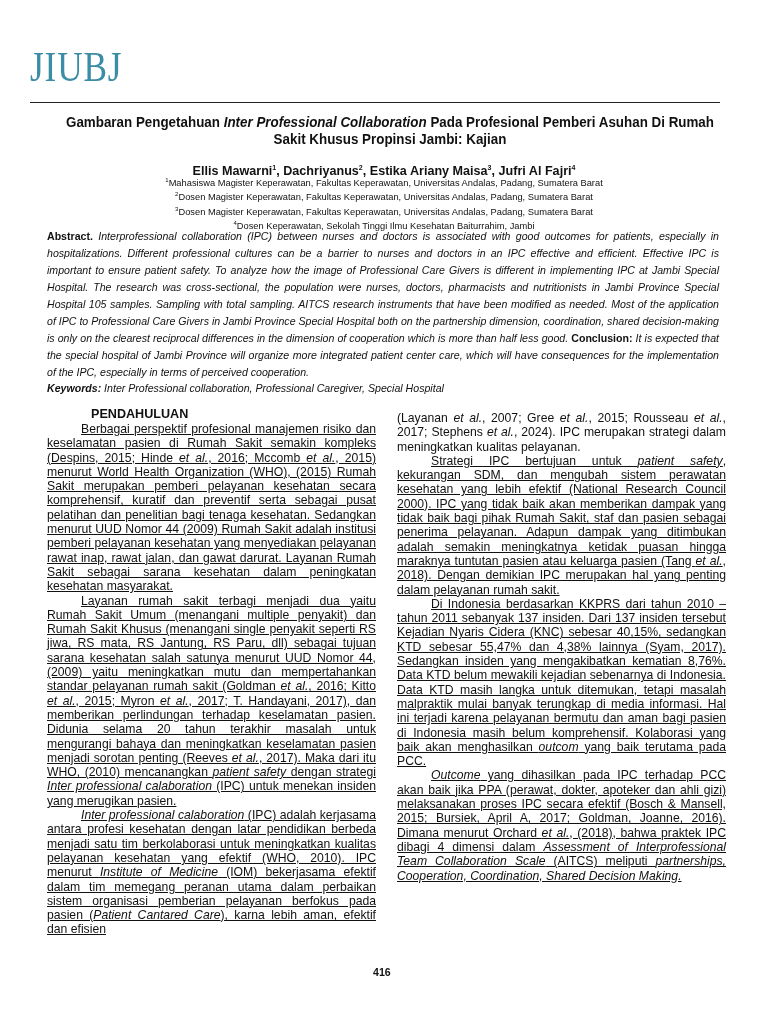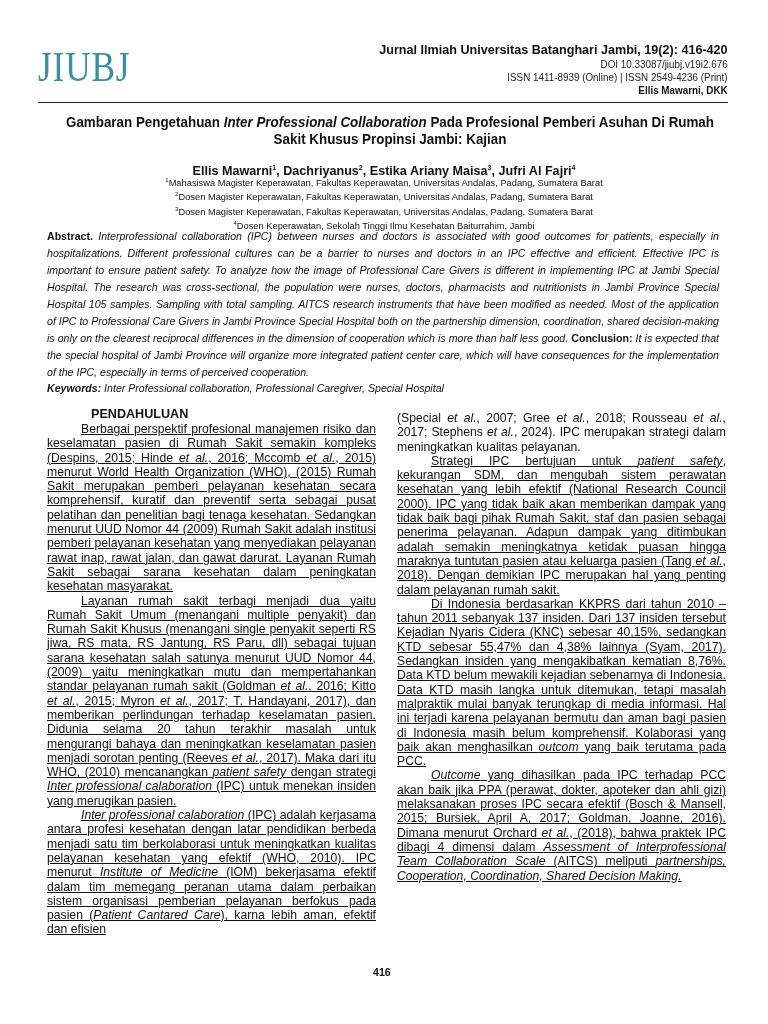--- a/index.html
+++ b/index.html
@@ -1,20 +1,20 @@
 <!DOCTYPE html>
 <html><head>
 <meta charset="utf-8">
 <style>
   html, body { margin: 0; padding: 0; background: #ffffff; }
   body {
     width: 768px; height: 1024px; position: relative; overflow: hidden;
     font-family: "Liberation Sans", sans-serif; color: #111;
   }
-  .header { position: absolute; left: 38px; top: 40px; width: 690px; height: 62px; border-bottom: 1.3px solid #222; }
+  .header { position: absolute; left: 30px; top: 40px; width: 690px; height: 62px; border-bottom: 1.3px solid #222; }
   .logo { position: absolute; left: 0; top: 6px; font-family: "Liberation Serif", serif; font-size: 42px; color: #3b8da5; letter-spacing: 1px; line-height: 1; transform: scaleX(0.84); transform-origin: left center; }
   .hdr-right { position: absolute; right: 0; top: 2px; text-align: right; line-height: 13px; }
   .journal { font-weight: bold; font-size: 13.4px; line-height: 16px; transform: scaleX(0.94); transform-origin: right center; }
   .hdr-small { font-size: 10.6px; color: #222; transform: scaleX(0.93); transform-origin: right center; }
   .hdr-author { font-size: 10.6px; font-weight: bold; transform: scaleX(0.93); transform-origin: right center; }
 
   .title { position: absolute; left: 30px; width: 720px; top: 114px; text-align: center; font-weight: bold; font-size: 14.4px; line-height: 17px; transform: scaleX(0.93); }
   .authors { position: absolute; left: 100px; width: 568px; top: 160px; text-align: center; font-weight: bold; font-size: 12.6px; line-height: 15px; }
   .authors sup { font-size: 7px; }
   .affils { position: absolute; left: 60px; width: 648px; top: 175px; text-align: center; font-size: 9.3px; line-height: 11.3px; }
@@ -35,26 +35,20 @@
   .col p.ind { text-indent: 34px; text-decoration: underline; }
   .col p.noind { text-indent: 0; }
   .col .last { text-align-last: left; }
   .pageno { position: absolute; left: 373px; top: 966px; font-weight: bold; font-size: 10.6px; }
 </style>
 </head>
 <body>
 
 <div class="header">
   <div class="logo">JIUBJ</div>
-  <div class="hdr-right">
-    <div class="journal">Jurnal Ilmiah Universitas Batanghari Jambi, 19(2): 416-420</div>
-    <div class="hdr-small">DOI 10.33087/jiubj.v19i2.676</div>
-    <div class="hdr-small">ISSN 1411-8939 (Online) | ISSN 2549-4236 (Print)</div>
-    <div class="hdr-author">Ellis Mawarni, DKK</div>
-  </div>
 </div>
 
 <div class="title"><span>Gambaran Pengetahuan </span><i>Inter Professional Collaboration</i><span> Pada Profesional Pemberi Asuhan Di Rumah Sakit Khusus Propinsi Jambi: Kajian</span></div>
 
 <div class="authors"><span>Ellis Mawarni<sup>1</sup></span>, <span>Dachriyanus<sup>2</sup></span>, <span>Estika Ariany Maisa<sup>3</sup></span>, <span>Jufri Al Fajri<sup>4</sup></span></div>
 
 <div class="affils">
   <div id="affil-list">
       <div><sup>1</sup>Mahasiswa Magister Keperawatan, Fakultas Keperawatan, Universitas Andalas, Padang, Sumatera Barat</div>
       <div><sup>2</sup>Dosen Magister Keperawatan, Fakultas Keperawatan, Universitas Andalas, Padang, Sumatera Barat</div>
@@ -73,20 +67,20 @@
   <h2>PENDAHULUAN</h2>
   <div id="left-paras">
       <p class="ind"><span>Berbagai perspektif profesional manajemen risiko dan keselamatan pasien di Rumah Sakit semakin kompleks (Despins, 2015; Hinde </span><i>et al.</i><span>, 2016; Mccomb </span><i>et al.</i><span>, 2015) menurut World Health Organization (WHO), (2015) Rumah Sakit merupakan pemberi pelayanan kesehatan secara komprehensif, kuratif dan preventif serta sebagai pusat pelatihan dan penelitian bagi tenaga kesehatan. Sedangkan menurut UUD Nomor 44 (2009) Rumah Sakit adalah institusi pemberi pelayanan kesehatan yang menyediakan pelayanan rawat inap, rawat jalan, dan gawat darurat. Layanan Rumah Sakit sebagai sarana kesehatan dalam peningkatan kesehatan masyarakat.</span></p>
       <p class="ind"><span>Layanan rumah sakit terbagi menjadi dua yaitu Rumah Sakit Umum (menangani multiple penyakit) dan Rumah Sakit Khusus (menangani single penyakit seperti RS jiwa, RS mata, RS Jantung, RS Paru, dll) sebagai tujuan sarana kesehatan salah satunya menurut UUD Nomor 44, (2009) yaitu meningkatkan mutu dan mempertahankan standar pelayanan rumah sakit (Goldman </span><i>et al.</i><span>, 2016; Kitto </span><i>et al.</i><span>, 2015; Myron </span><i>et al.</i><span>, 2017; T. Handayani, 2017), dan memberikan perlindungan terhadap keselamatan pasien. Didunia selama 20 tahun terakhir masalah untuk mengurangi bahaya dan meningkatkan keselamatan pasien menjadi sorotan penting (Reeves </span><i>et al.</i><span>, 2017). Maka dari itu WHO, (2010) mencanangkan </span><i>patient safety</i><span> dengan strategi </span><i>Inter professional calaboration</i><span> (IPC) untuk menekan insiden yang merugikan pasien.</span></p>
       <p class="ind last"><i>Inter professional calaboration</i><span> (IPC) adalah kerjasama antara profesi kesehatan dengan latar pendidikan berbeda menjadi satu tim berkolaborasi untuk meningkatkan kualitas pelayanan kesehatan yang efektif (WHO, 2010). IPC menurut </span><i>Institute of Medicine</i><span> (IOM) bekerjasama efektif dalam tim memegang peranan utama dalam perbaikan sistem organisasi pemberian pelayanan berfokus pada pasien (</span><i>Patient Cantared Care</i><span>), karna lebih aman, efektif dan efisien</span></p>
     </div>
 </div>
 
 <div class="col right">
   <div id="right-paras">
-      <p class="noind"><span>(Special </span><i>et al.</i><span>, 2007; Gree </span><i>et al.</i><span>, 2018; Rousseau </span><i>et al.</i><span>, 2017; Stephens </span><i>et al.</i><span>, 2024). IPC merupakan strategi dalam meningkatkan kualitas pelayanan.</span></p>
+      <p class="noind"><span>(Layanan </span><i>et al.</i><span>, 2007; Gree </span><i>et al.</i><span>, 2015; Rousseau </span><i>et al.</i><span>, 2017; Stephens </span><i>et al.</i><span>, 2024). IPC merupakan strategi dalam meningkatkan kualitas pelayanan.</span></p>
       <p class="ind"><span>Strategi IPC bertujuan untuk </span><i>patient safety</i><span>, kekurangan SDM, dan mengubah sistem perawatan kesehatan yang lebih efektif (National Research Council 2000). IPC yang tidak baik akan memberikan dampak yang tidak baik bagi pihak Rumah Sakit, staf dan pasien sebagai penerima pelayanan. Adapun dampak yang ditimbukan adalah semakin meningkatnya ketidak puasan hingga maraknya tuntutan pasien atau keluarga pasien (Tang </span><i>et al.</i><span>, 2018). Dengan demikian IPC merupakan hal yang penting dalam pelayanan rumah sakit.</span></p>
       <p class="ind"><span>Di Indonesia berdasarkan KKPRS dari tahun 2010 – tahun 2011 sebanyak 137 insiden. Dari 137 insiden tersebut Kejadian Nyaris Cidera (KNC) sebesar 40,15%, sedangkan KTD sebesar 55,47% dan 4,38% lainnya (Syam, 2017). Sedangkan insiden yang mengakibatkan kematian 8,76%. Data KTD belum mewakili kejadian sebenarnya di Indonesia. Data KTD masih langka untuk ditemukan, tetapi masalah malpraktik mulai banyak terungkap di media informasi. Hal ini terjadi karena pelayanan bermutu dan aman bagi pasien di Indonesia masih belum komprehensif. Kolaborasi yang baik akan menghasilkan </span><i>outcom</i><span> yang baik terutama pada PCC.</span></p>
       <p class="ind"><i>Outcome</i><span> yang dihasilkan pada IPC terhadap PCC akan baik jika PPA (perawat, dokter, apoteker dan ahli gizi) melaksanakan proses IPC secara efektif (Bosch &amp; Mansell, 2015; Bursiek, April A, 2017; Goldman, Joanne, 2016). Dimana menurut Orchard </span><i>et al.</i><span>, (2018), bahwa praktek IPC dibagi 4 dimensi dalam </span><i>Assessment of Interprofessional Team Collaboration Scale</i><span> (AITCS) meliputi </span><i>partnerships, Cooperation, Coordination, Shared Decision Making.</i></p>
     </div>
 </div>
 
 <div class="pageno">416</div>
 
 </body></html>

